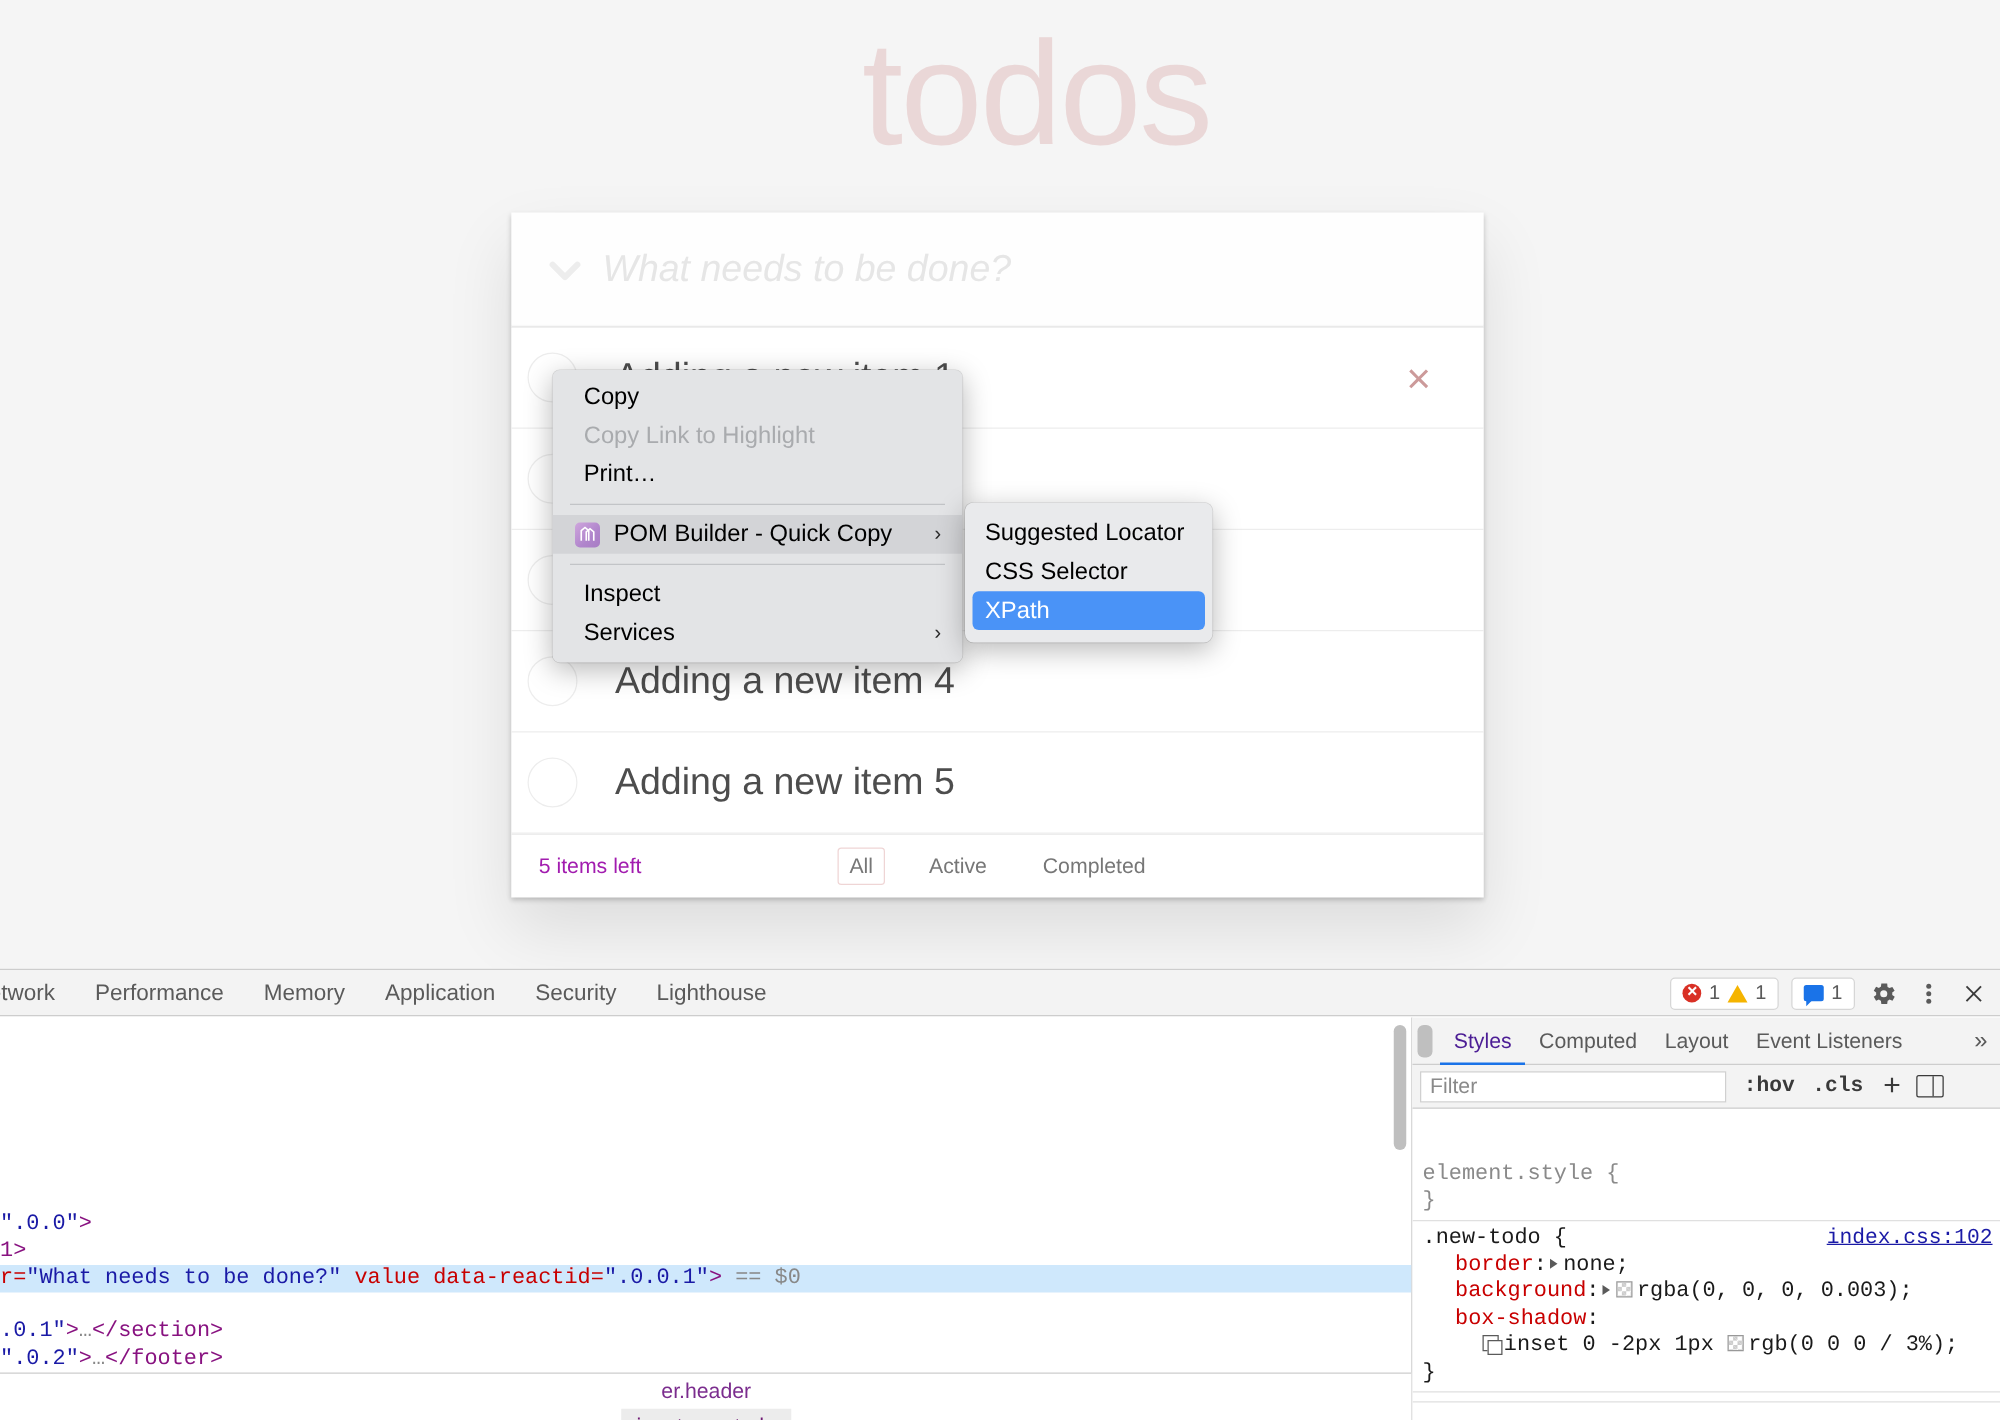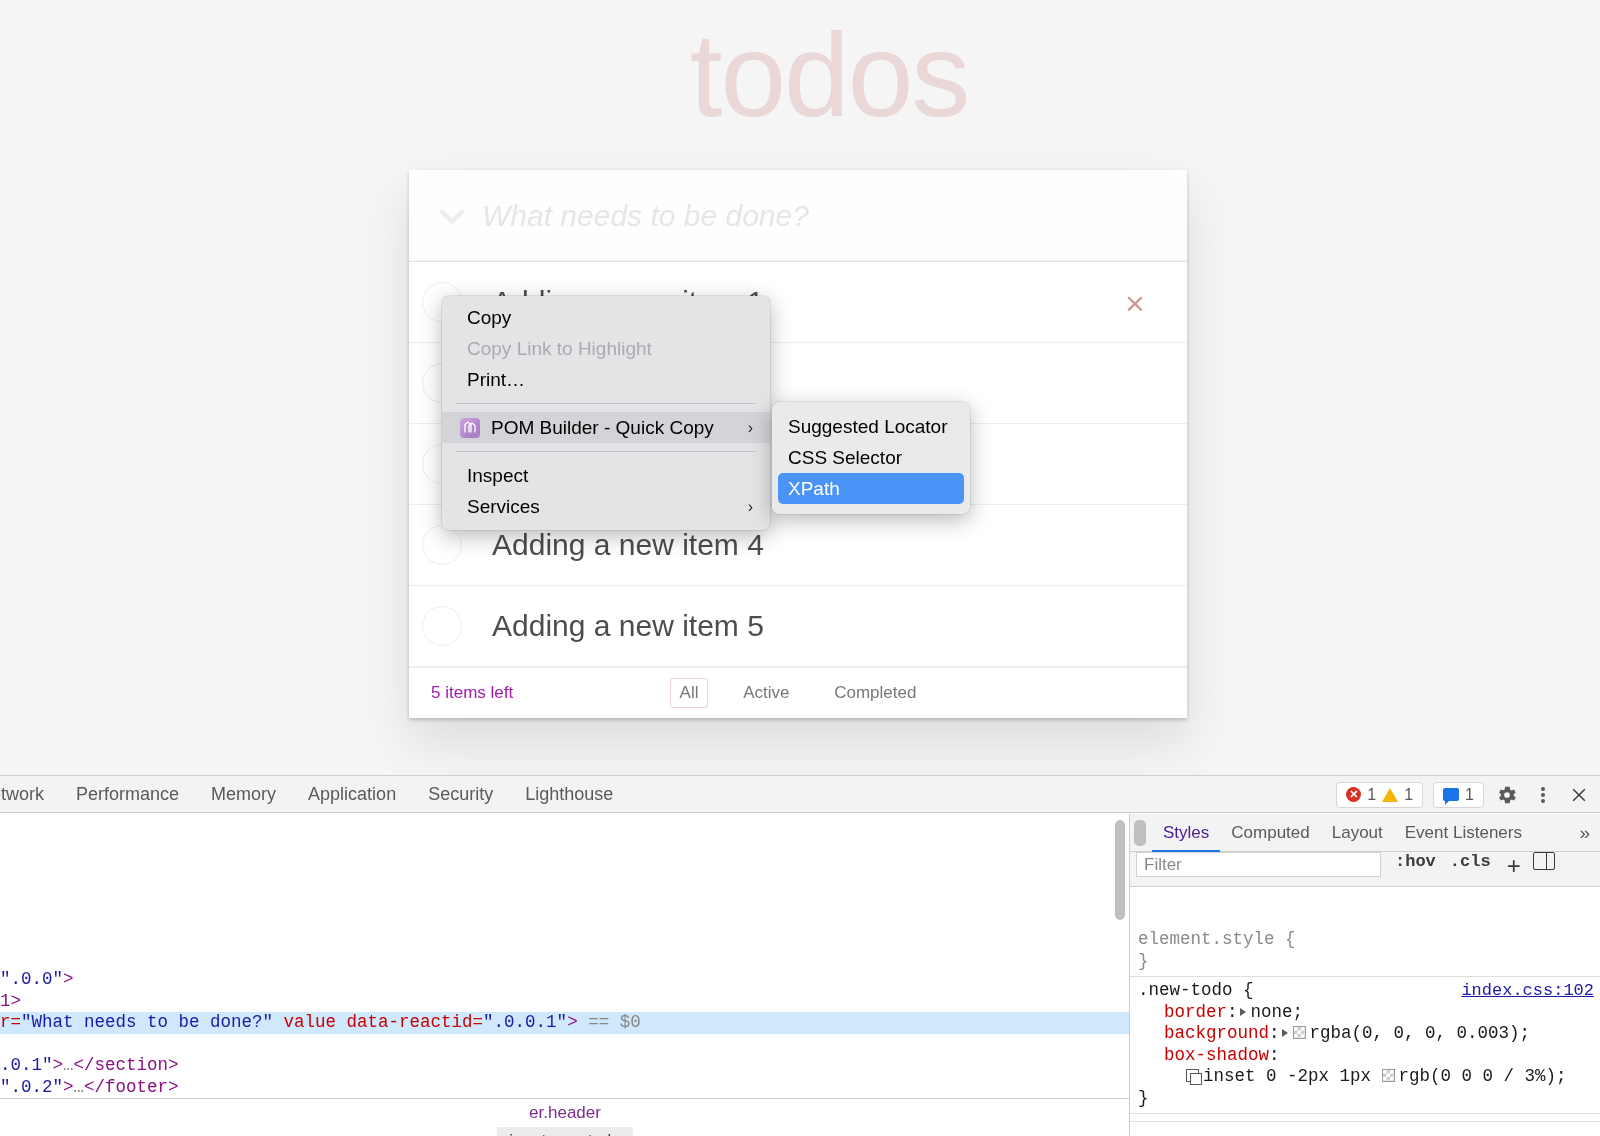--- a/index.html
+++ b/index.html
@@ -214,21 +214,21 @@
   }
   #styles-scrollmark{
     width:12px; height:26px; background:#bfbfbf; border-radius:5px; margin:0 6px 0 4px;
   }
   .st-tab{ padding:0 11px; height:38px; line-height:38px; font-size:17px; color:#5a5a5a; cursor:pointer; }
   .st-tab.active{ color:#4c1d95; border-bottom:2px solid #1a73e8; }
   .st-overflow{ margin-left:auto; padding:0 10px; font-size:19px; color:#5a5a5a; cursor:pointer; }
 
   #styles-filterbar{
     position:relative; height:35px; border-bottom:1px solid #cdcdcd;
-    background:#f3f3f3; display:flex; align-items:flex-start; padding:0 6px;
+    background:#f3f3f3; display:flex; align-items:center; padding:0 6px;
   }
   #styles-filter-input{
     width:245px; height:25px; border:1px solid #d0d0d0; background:#fff;
     font-size:17px; color:#888; padding:0 7px; outline:none;
     font-family:"Liberation Sans", sans-serif;
   }
   #styles-filter-input::placeholder{ color:#8a8a8a; opacity:1; }
   .st-tool{ font-family:"Liberation Mono", monospace; font-size:17px; font-weight:bold;
             color:#3a3a3a; margin-left:14px; cursor:pointer; }
   .st-plus{ font-size:24px; margin-left:16px; color:#3a3a3a; cursor:pointer; }

